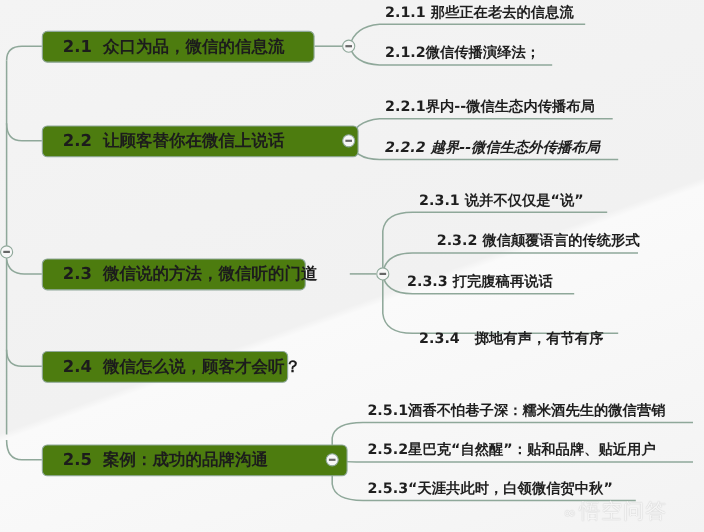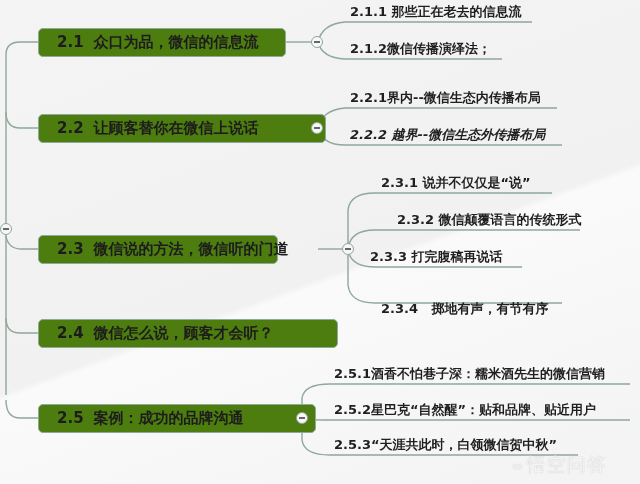--- a/index.html
+++ b/index.html
@@ -87,21 +87,21 @@
 
 <div class="node" style="left:38px;top:235px;width:240px;">
   <span class="num">2.3</span><span>微信说的方法，微信听的门道</span>
 </div>
 <div class="toggle" style="left:342px;top:243px;"></div>
 <div class="leaf" style="left:381px;top:174px;">2.3.1 说并不仅仅是“说”</div>
 <div class="leaf" style="left:397px;top:211px;">2.3.2 微信颠覆语言的传统形式</div>
 <div class="leaf" style="left:370px;top:248px;">2.3.3 打完腹稿再说话</div>
 <div class="leaf" style="left:381px;top:284px;white-space:pre;margin-top:16px;">2.3.4   掷地有声，有节有序</div>
 
-<div class="node" style="left:38px;top:319px;width:300px;">
+<div class="node" style="left:38px;top:319px;width:224px;">
   <span class="num">2.4</span><span>微信怎么说，顾客才会听？</span>
 </div>
 
 <div class="node" style="left:38px;top:404px;width:278px;">
   <span class="num">2.5</span><span>案例：成功的品牌沟通</span>
 </div>
 <div class="toggle" style="left:296px;top:412px;"></div>
 <div class="leaf" style="left:334px;top:365px;">2.5.1酒香不怕巷子深：糯米酒先生的微信营销</div>
 <div class="leaf" style="left:334px;top:401px;">2.5.2星巴克“自然醒”：贴和品牌、贴近用户</div>
 <div class="leaf" style="left:334px;top:436px;">2.5.3“天涯共此时，白领微信贺中秋”</div>

